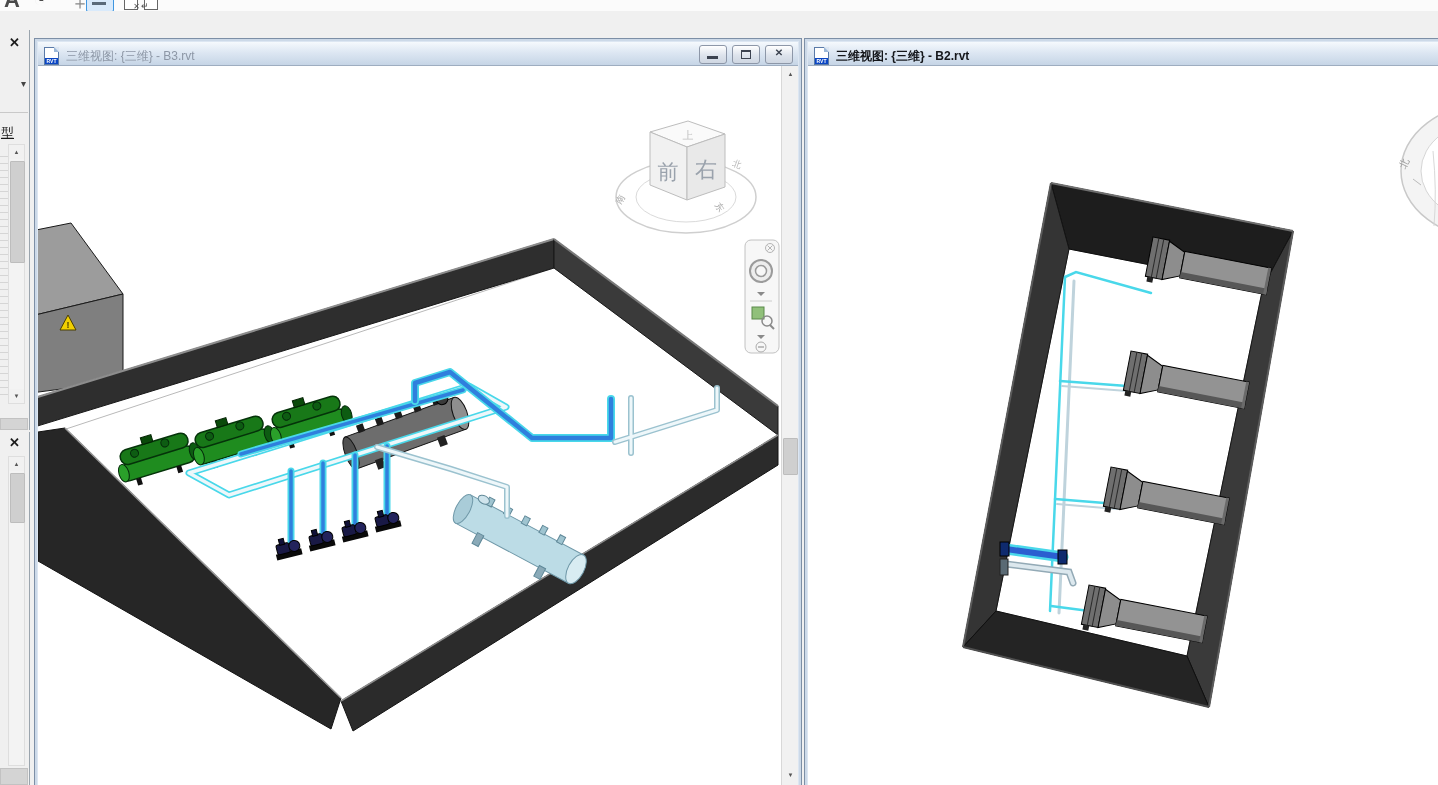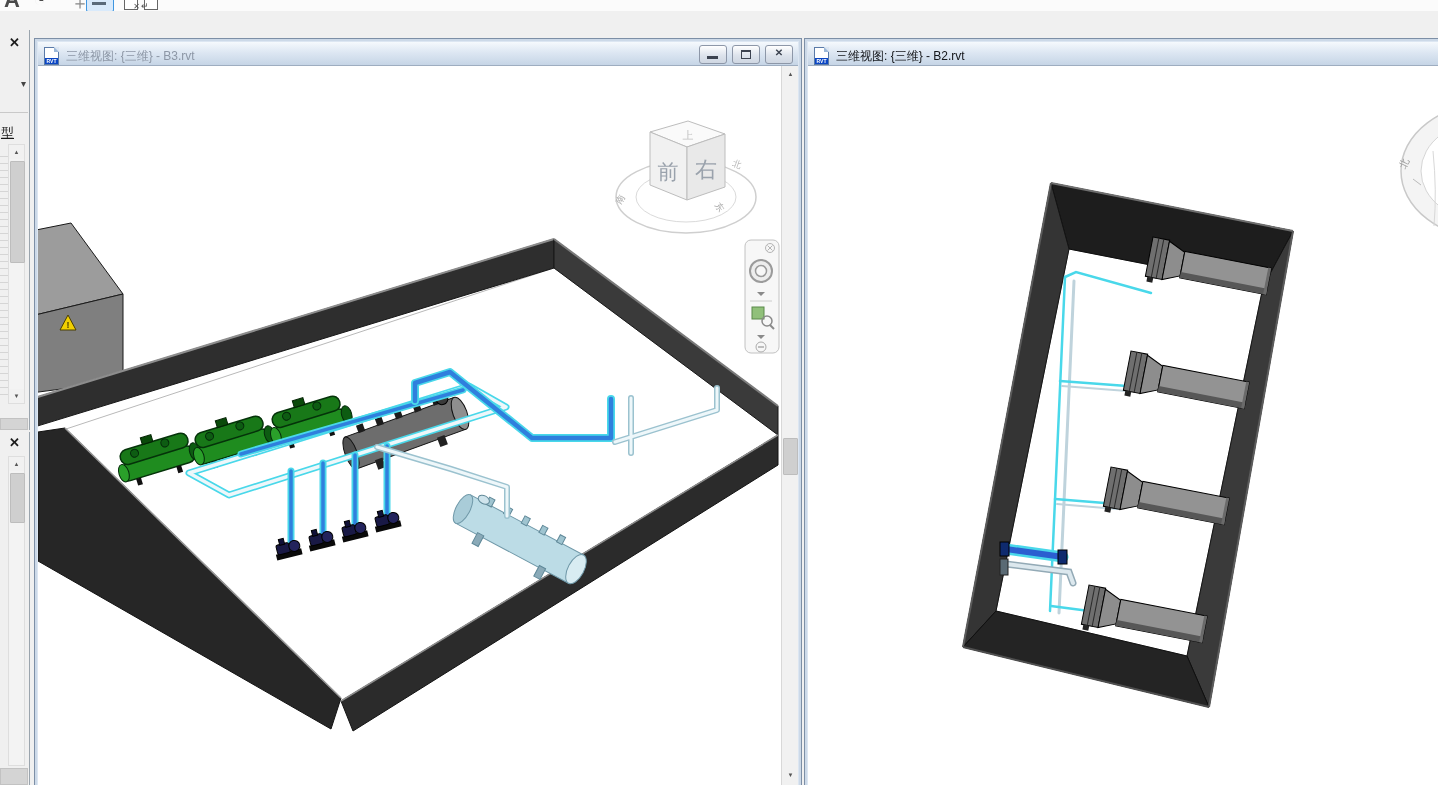--- a/index.html
+++ b/index.html
@@ -23,21 +23,21 @@
   .sb-thumb{position:absolute;left:1px;width:13px;background:#cfcfcf;border:1px solid #bdbdbd;border-radius:1px;}
   .dots{position:absolute;left:0;width:8px;background:repeating-linear-gradient(to bottom,transparent 0 6px,#bfbfbf 6px 7px);opacity:.55;}
   .dock-block{position:absolute;left:0;width:28px;background:#d4d4d4;border:1px solid #c2c2c2;box-sizing:border-box;}
   
   .win{position:absolute;background:#dce6f2;border:1px solid #7d8fa6;box-shadow:inset 0 0 0 2px #ccd9e8;}
   .titlebar{position:absolute;left:3px;right:3px;top:3px;height:23px;
             background:linear-gradient(#f5f9fd,#dce6f2 48%,#c6d5e6);
             border-bottom:1px solid #9eadc0;display:flex;align-items:flex-end;padding:0 6px;gap:7px;}
   .wtitle{font-size:12px;white-space:nowrap;}
   .wtitle.inactive{color:#8d97a6;}
-  .wtitle.active{color:#14161a;}
+  .wtitle.active{color:#14161a;font-weight:bold;}
   .rvticon{position:relative;width:15px;height:18px;background:#fff;border:1px solid #5a7aa8;box-sizing:border-box;flex:0 0 auto;}
   .rvticon .fold{position:absolute;right:-1px;top:-1px;width:0;height:0;border-left:5px solid #9cb8d8;border-top:5px solid #dce6f2;}
   .rvticon .band{position:absolute;left:0;right:0;bottom:0;height:6px;background:#0b46c4;color:#fff;
                  font-size:5px;font-weight:bold;text-align:center;line-height:6px;letter-spacing:0;}
   .winbtns{position:absolute;right:8px;top:6px;display:flex;gap:5px;}
   .wbtn{width:26px;height:17px;background:linear-gradient(#ffffff,#dde3ec 55%,#cfd7e2);
         border:1px solid #8d97a8;border-radius:3px;position:relative;cursor:default;}
   .wbtn .min{position:absolute;left:7px;bottom:4px;width:11px;height:3px;background:#3c4350;}
   .wbtn .rst{position:absolute;left:8px;top:4px;width:8px;height:6px;border:1px solid #3c4350;border-top:2px solid #3c4350;}
   .wbtn .cls{position:absolute;left:0;top:1px;width:100%;text-align:center;font-size:10px;font-weight:bold;color:#3c4350;}

